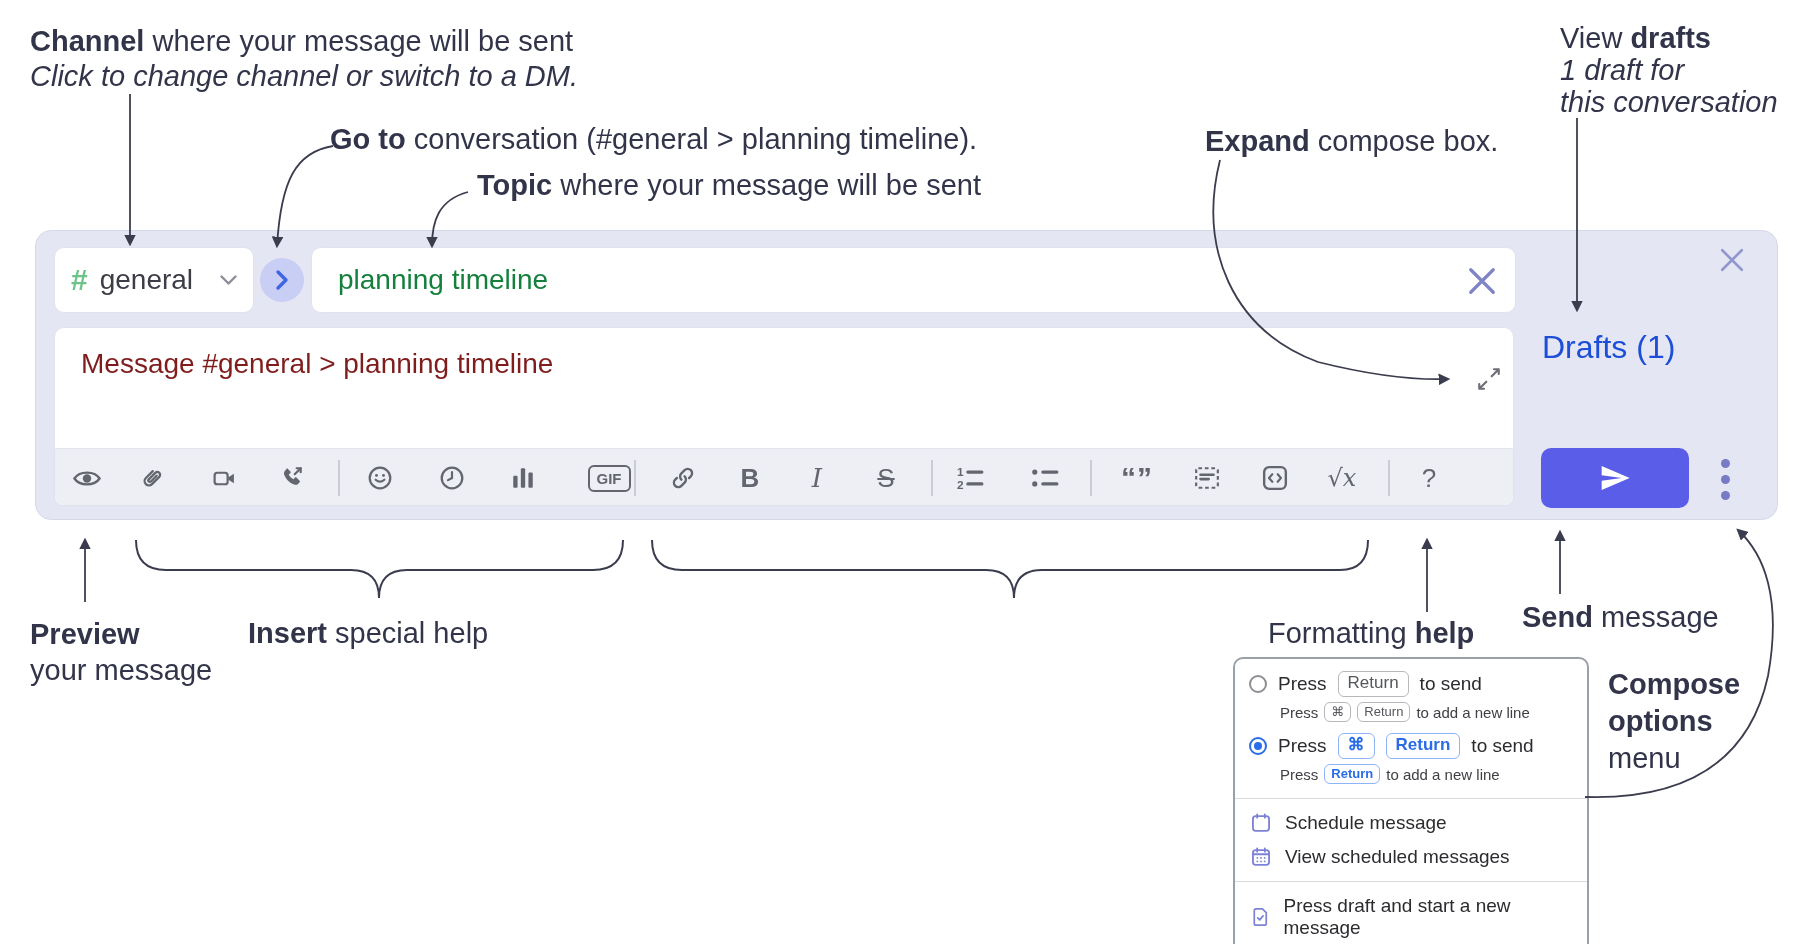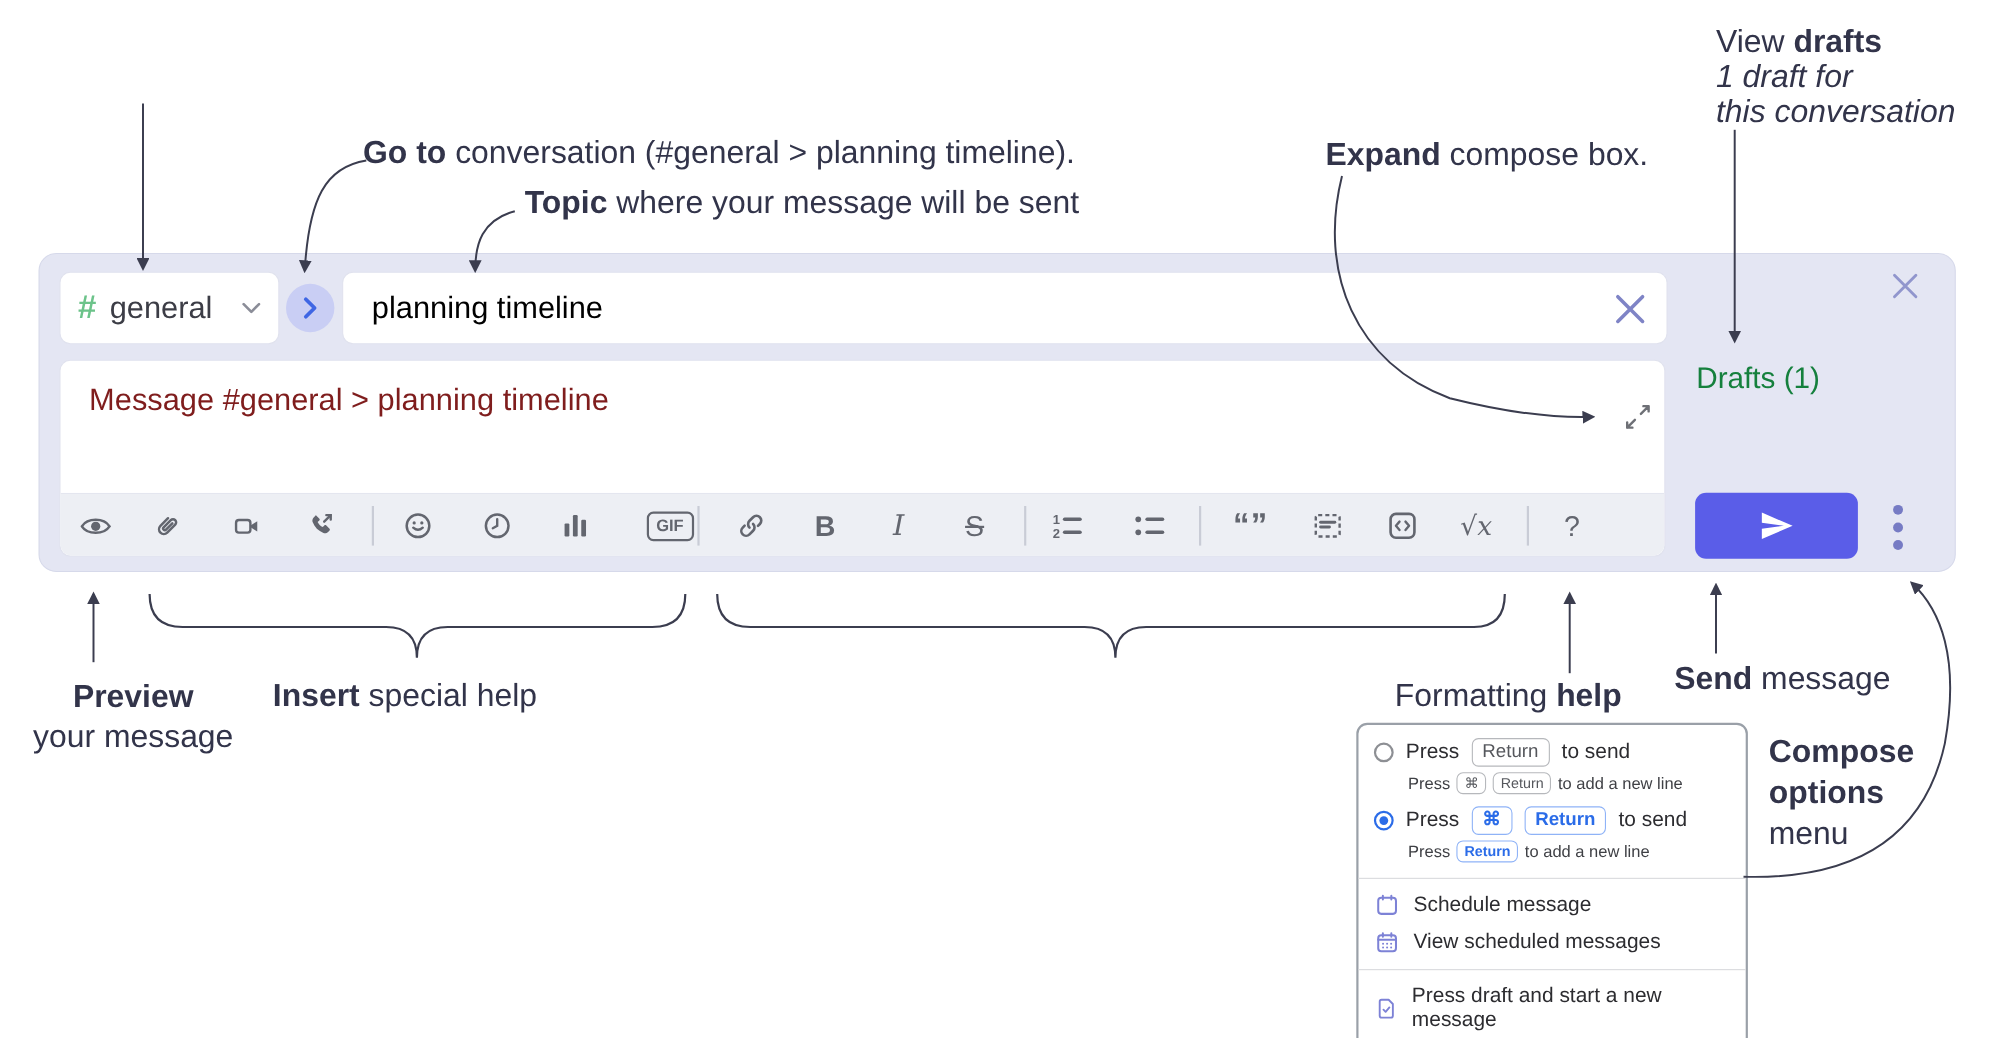--- a/index.html
+++ b/index.html
@@ -19,42 +19,42 @@
   .compose { position:absolute; left:35px; top:230px; width:1743px; height:290px;
              background:#e4e6f3; border:1px solid #d6d9ea; border-radius:16px; z-index:1; }
   .white-box { position:absolute; background:#fff; border:1px solid #e0e2ee; border-radius:10px; }
   .channel-sel { left:18px; top:16px; width:200px; height:66px; display:flex; align-items:center; gap:12px; padding:0 16px; cursor:pointer; }
   .hash { color:#6cc38a; font-size:30px; font-weight:700; line-height:1; }
   .channel-name { font-size:28px; color:#3c3d46; flex:1; }
   .goto-btn { position:absolute; left:224px; top:27px; width:44px; height:44px; border-radius:50%;
               background:#c9cef4; border:none; display:flex; align-items:center; justify-content:center; cursor:pointer; }
   .topic-wrap { left:275px; top:16px; width:1205px; height:66px; }
   .topic-wrap input { width:100%; height:100%; border:none; outline:none; background:transparent;
-                      font-family:"Liberation Sans",sans-serif; font-size:28px; color:#000000; padding:0 60px 0 26px; }
+                      font-family:"Liberation Sans",sans-serif; font-size:28px; color:#15803d; padding:0 60px 0 26px; }
   .topic-clear { position:absolute; right:18px; top:18px; width:30px; height:30px; cursor:pointer; }
   .compose-close { position:absolute; right:32px; top:16px; width:26px; height:26px; cursor:pointer; }
 
   .msg-panel { left:18px; top:96px; width:1460px; height:179px; }
   .placeholder { position:absolute; left:26px; top:20px; font-size:28px; color:#7f1d1d; }
   .expand-ic { position:absolute; left:1421px; top:38px; width:26px; height:26px; cursor:pointer; }
 
   .toolbar { position:absolute; left:0; bottom:0; width:100%; height:57px; background:#edeff4;
              border-top:1px solid #e3e5ee; border-radius:0 0 10px 10px; }
   .tbi { position:absolute; top:9px; width:44px; height:40px; display:flex; align-items:center; justify-content:center;
          color:#63666f; cursor:pointer; }
   .tb-div { position:absolute; top:11px; width:2px; height:36px; background:#c9ccd6; }
   .tb-text { font-size:26px; color:#63666f; }
   .tb-bold { font-weight:700; }
   .tb-italic { font-style:italic; font-family:"DejaVu Serif",serif; }
   .tb-strike { text-decoration:line-through; }
   .tb-quote { font-size:30px; font-weight:700; letter-spacing:1px; color:#63666f; }
   .tb-math { font-family:"DejaVu Serif",serif; font-style:italic; font-size:24px; }
   .gif-box { border:2.5px solid #63666f; border-radius:6px; padding:3px 7px; font-size:15px; font-weight:700; color:#63666f;margin-left:32px; }
 
-  .drafts-link { position:absolute; left:1506px; top:98px; font-size:27px; color:#15803d; cursor:pointer; }
+  .drafts-link { position:absolute; left:1506px; top:98px; font-size:32px; color:#1d4ed8; cursor:pointer; }
   .send-btn { position:absolute; left:1505px; top:217px; width:148px; height:60px; background:#5a5de8;
               border:none; border-radius:10px; display:flex; align-items:center; justify-content:center; cursor:pointer; }
   .kebab { position:absolute; left:1676px; top:220px; width:26px; height:56px; display:flex; flex-direction:column;
            align-items:center; justify-content:center; gap:7px; cursor:pointer; }
   .kebab i { width:9px; height:9px; border-radius:50%; background:#767bc4; }
 
   
   .opt-menu { position:absolute; left:1233px; top:657px; width:356px; background:#fff;
               border:2px solid #9aa0a8; border-radius:10px; z-index:4; padding:8px 0 6px; }
   .om-opt { display:flex; align-items:center; gap:11px; padding:4px 14px; font-size:19px; color:#2c2c30; }
@@ -66,40 +66,44 @@
   .radio.sel::after { content:""; position:absolute; inset:3px; border-radius:50%; background:#2b6ce8; }
   .key { border:1.5px solid #b6b8bc; border-radius:6px; padding:0 9px 2px; color:#55575c; background:#fff; font-size:17px; line-height:22px; }
   .key.sm { font-size:13px; line-height:17px; padding:0 6px 1px; }
   .key.blue { border-color:#8fb3f7; color:#2b6ce8; font-weight:700; }
 </style>
 </head>
 <body>
 
 <div class="canvas">
 
+  <div class="ann" style="left:30px;top:24px;">
+    <div><b>Channel</b><span> where your message will be sent</span></div>
+    <div class="it">Click to change channel or switch to a DM.</div>
+  </div>
 
   <div class="ann" style="left:330px;top:122px;">
     <b>Go to</b><span> conversation (#general &gt; planning timeline).</span>
   </div>
 
   <div class="ann" style="left:477px;top:168px;">
     <b>Topic</b><span> where your message will be sent</span>
   </div>
 
   <div class="ann" style="left:1205px;top:124px;">
     <b>Expand</b><span> compose box.</span>
   </div>
 
   <div class="ann" style="left:1560px;top:22px;line-height:32px;">
     <div><span>View </span><b>drafts</b></div>
     <div class="it">1 draft for</div>
     <div class="it">this conversation</div>
   </div>
 
-  <div class="ann" style="left:30px;top:616px;line-height:36px;text-align:center;">
+  <div class="ann" style="left:30px;top:616px;line-height:36px;">
     <div><b>Preview</b></div>
     <div>your message</div>
   </div>
 
   <div class="ann" style="left:248px;top:616px;">
     <b>Insert</b><span> special help</span>
   </div>
 
 
   <div class="ann" style="left:1268px;top:616px;">

